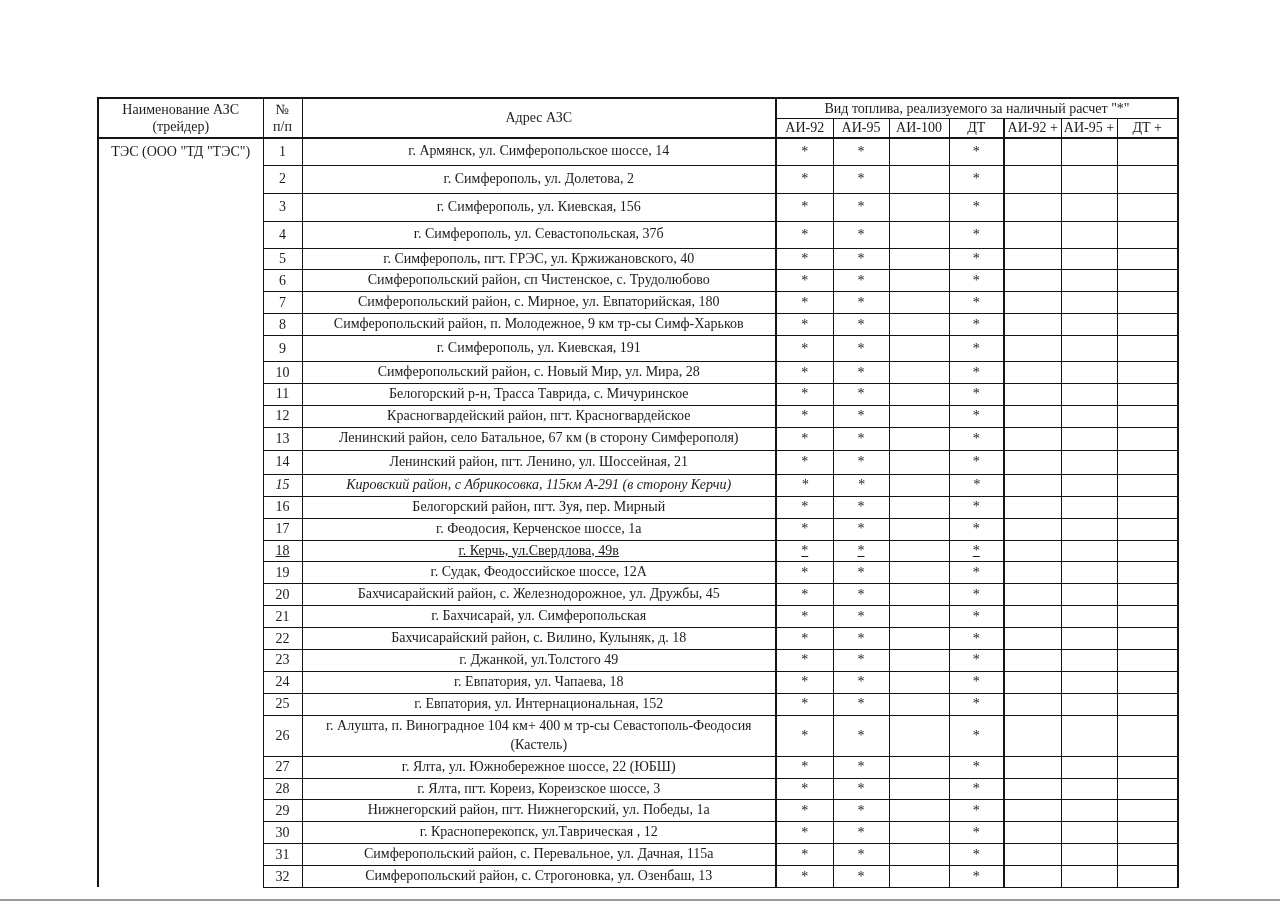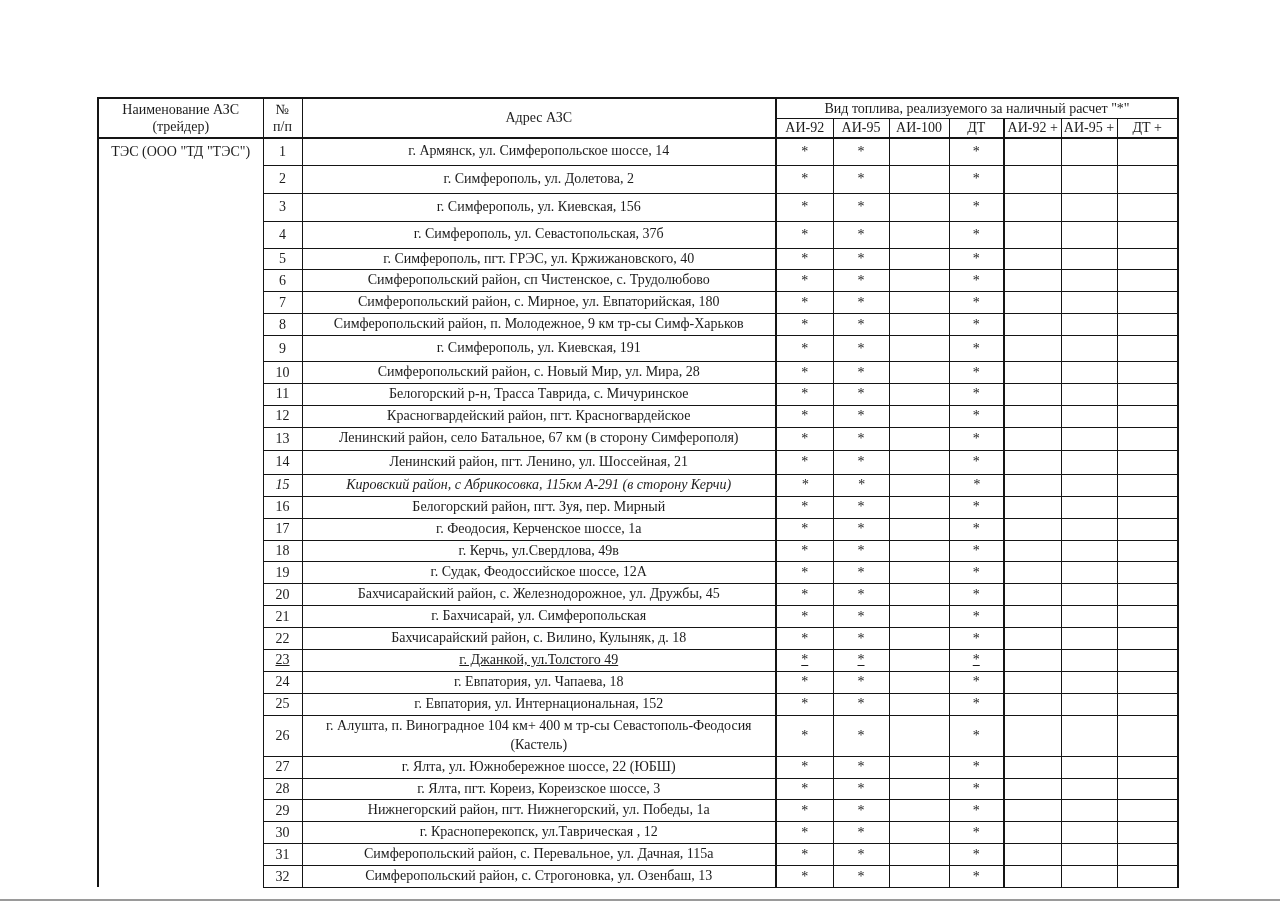--- a/index.html
+++ b/index.html
@@ -278,21 +278,21 @@
           <td class="num-cell">17</td>
           <td class="addr-cell">г. Феодосия, Керченское шоссе, 1а</td>
           <td class="mark-cell thick-left">*</td>
           <td class="mark-cell">*</td>
           <td class="mark-cell"></td>
           <td class="mark-cell">*</td>
           <td class="mark-cell thick-left"></td>
           <td class="mark-cell"></td>
           <td class="mark-cell thick-right"></td>
         </tr>
-        <tr style="height: 20px;">
+        <tr style="height: 20px; text-decoration: underline;">
           <td class="num-cell">18</td>
           <td class="addr-cell">г. Керчь, ул.Свердлова, 49в</td>
           <td class="mark-cell thick-left">*</td>
           <td class="mark-cell">*</td>
           <td class="mark-cell"></td>
           <td class="mark-cell">*</td>
           <td class="mark-cell thick-left"></td>
           <td class="mark-cell"></td>
           <td class="mark-cell thick-right"></td>
         </tr>
@@ -333,21 +333,21 @@
           <td class="num-cell">22</td>
           <td class="addr-cell">Бахчисарайский район, с. Вилино, Кулыняк, д. 18</td>
           <td class="mark-cell thick-left">*</td>
           <td class="mark-cell">*</td>
           <td class="mark-cell"></td>
           <td class="mark-cell">*</td>
           <td class="mark-cell thick-left"></td>
           <td class="mark-cell"></td>
           <td class="mark-cell thick-right"></td>
         </tr>
-        <tr style="height: 19px; text-decoration: underline;">
+        <tr style="height: 19px;">
           <td class="num-cell">23</td>
           <td class="addr-cell">г. Джанкой, ул.Толстого 49</td>
           <td class="mark-cell thick-left">*</td>
           <td class="mark-cell">*</td>
           <td class="mark-cell"></td>
           <td class="mark-cell">*</td>
           <td class="mark-cell thick-left"></td>
           <td class="mark-cell"></td>
           <td class="mark-cell thick-right"></td>
         </tr>

